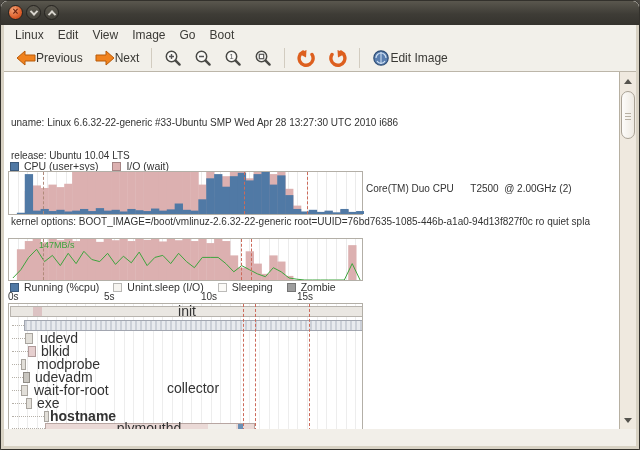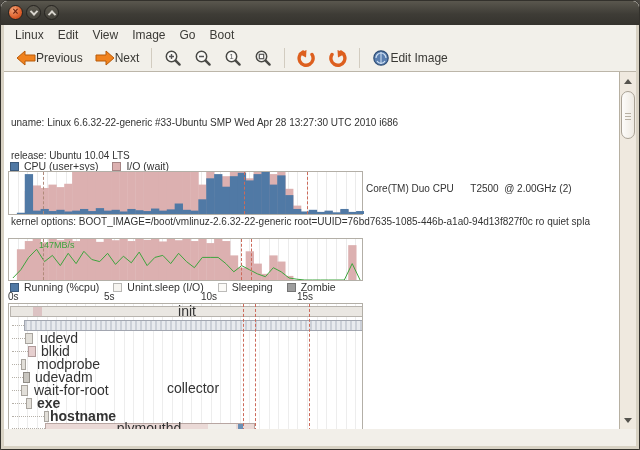--- a/index.html
+++ b/index.html
@@ -383,21 +383,21 @@
           <div class="prow-bar" style="left: 12px; top: 55px; width: 5px; background: rgb(226, 223, 217); border: 1px solid rgb(168, 164, 158);"></div>
           <div class="prow-label" style="top: 55px; left: 28px;">modprobe</div>
           <div class="pconn" style="left: 3px; top: 73px; width: 11px;"></div>
           <div class="prow-bar" style="left: 14px; top: 68px; width: 7px; background: rgb(201, 198, 192); border: 1px solid rgb(144, 140, 134);"></div>
           <div class="prow-label" style="top: 68px; left: 26px;">udevadm</div>
           <div class="pconn" style="left: 3px; top: 86px; width: 9px;"></div>
           <div class="prow-bar" style="left: 12px; top: 81px; width: 7px; background: rgb(226, 223, 217); border: 1px solid rgb(168, 164, 158);"></div>
           <div class="prow-label" style="top: 81px; left: 25px;">wait-for-root</div>
           <div class="pconn" style="left: 3px; top: 99px; width: 14px;"></div>
           <div class="prow-bar" style="left: 17px; top: 94px; width: 6px; background: rgb(226, 223, 217); border: 1px solid rgb(168, 164, 158);"></div>
-          <div class="prow-label" style="top: 94px; left: 28px; font-weight: bold;">exe</div>
+          <div class="prow-label" style="top: 94px; left: 28px;">exe</div>
           <div class="pconn" style="left: 3px; top: 112px; width: 32px;"></div>
           <div class="prow-bar" style="left: 35px; top: 107px; width: 5px; background: rgb(226, 223, 217); border: 1px solid rgb(168, 164, 158);"></div>
           <div class="prow-label" style="top: 107px; left: 41px; font-weight: bold;">hostname</div>
           <div class="pconn" style="left: 3px; top: 124px; width: 33px;"></div>
           <div class="prow-bar" style="left: 36px; top: 119px; width: 210px; background: rgb(234, 217, 214); border: 1px solid rgb(184, 166, 162);"></div>
           <div class="pseg" style="left: 199px; top: 120px; width: 28px; background: rgb(242, 240, 236);"></div>
           <div class="pseg" style="left: 229px; top: 120px; width: 5px; background: rgb(107, 143, 181);"></div>
           <div class="prow-label" style="top: 119px; left: 140px; transform: translateX(-50%);">plymouthd</div>
           <div class="marker" style="left: 234px; border-color: rgb(204, 106, 90);"></div>
           <div class="marker" style="left: 246px; border-color: rgb(204, 106, 90);"></div>

